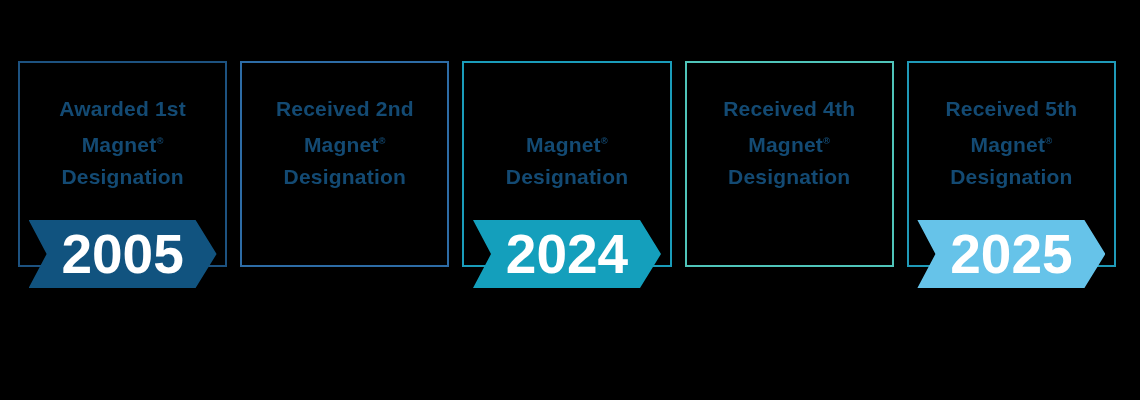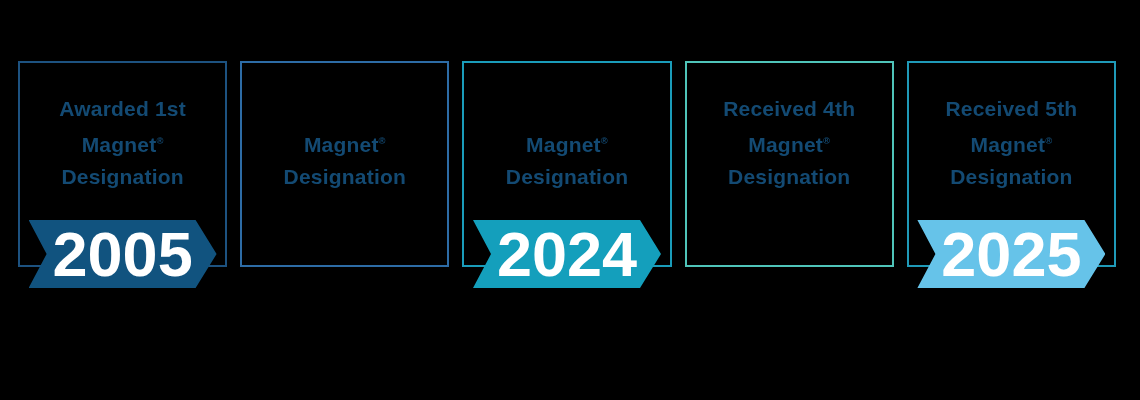--- a/index.html
+++ b/index.html
@@ -48,21 +48,21 @@
     height: 68px;
     background: var(--banner, #11537f);
     clip-path: polygon(0 0, calc(100% - 21px) 0, 100% 50%, calc(100% - 21px) 100%, 0 100%, 18px 50%);
     display: flex;
     align-items: center;
     justify-content: center;
   }
   .year-banner .year {
     color: #ffffff;
     font-weight: bold;
-    font-size: 63px;
+    font-size: 55px;
     letter-spacing: 0px;
     line-height: 1;
   }
 </style>
 </head>
 <body>
 
 <div class="timeline">
 
   <div class="card" style="--border: #1d5280; --banner: #11537f;">
@@ -71,21 +71,21 @@
       <span>Magnet</span><sup class="reg">®</sup><br>
       <span>Designation</span>
     </div>
     <div class="year-banner">
       <span class="year">2005</span>
     </div>
   </div>
 
   <div class="card" style="--border: #2d6ca6; --banner: #2f6fa9;">
     <div class="card-title">
-      <br>
+      <span>Received 2nd</span><br>
       <span>Magnet</span><sup class="reg">®</sup><br>
       <span>Designation</span>
     </div>
   </div>
 
   <div class="card" style="--border: #1a9cba; --banner: #149fbc;">
     <div class="card-title">
       <br>
       <span>Magnet</span><sup class="reg">®</sup><br>
       <span>Designation</span>

